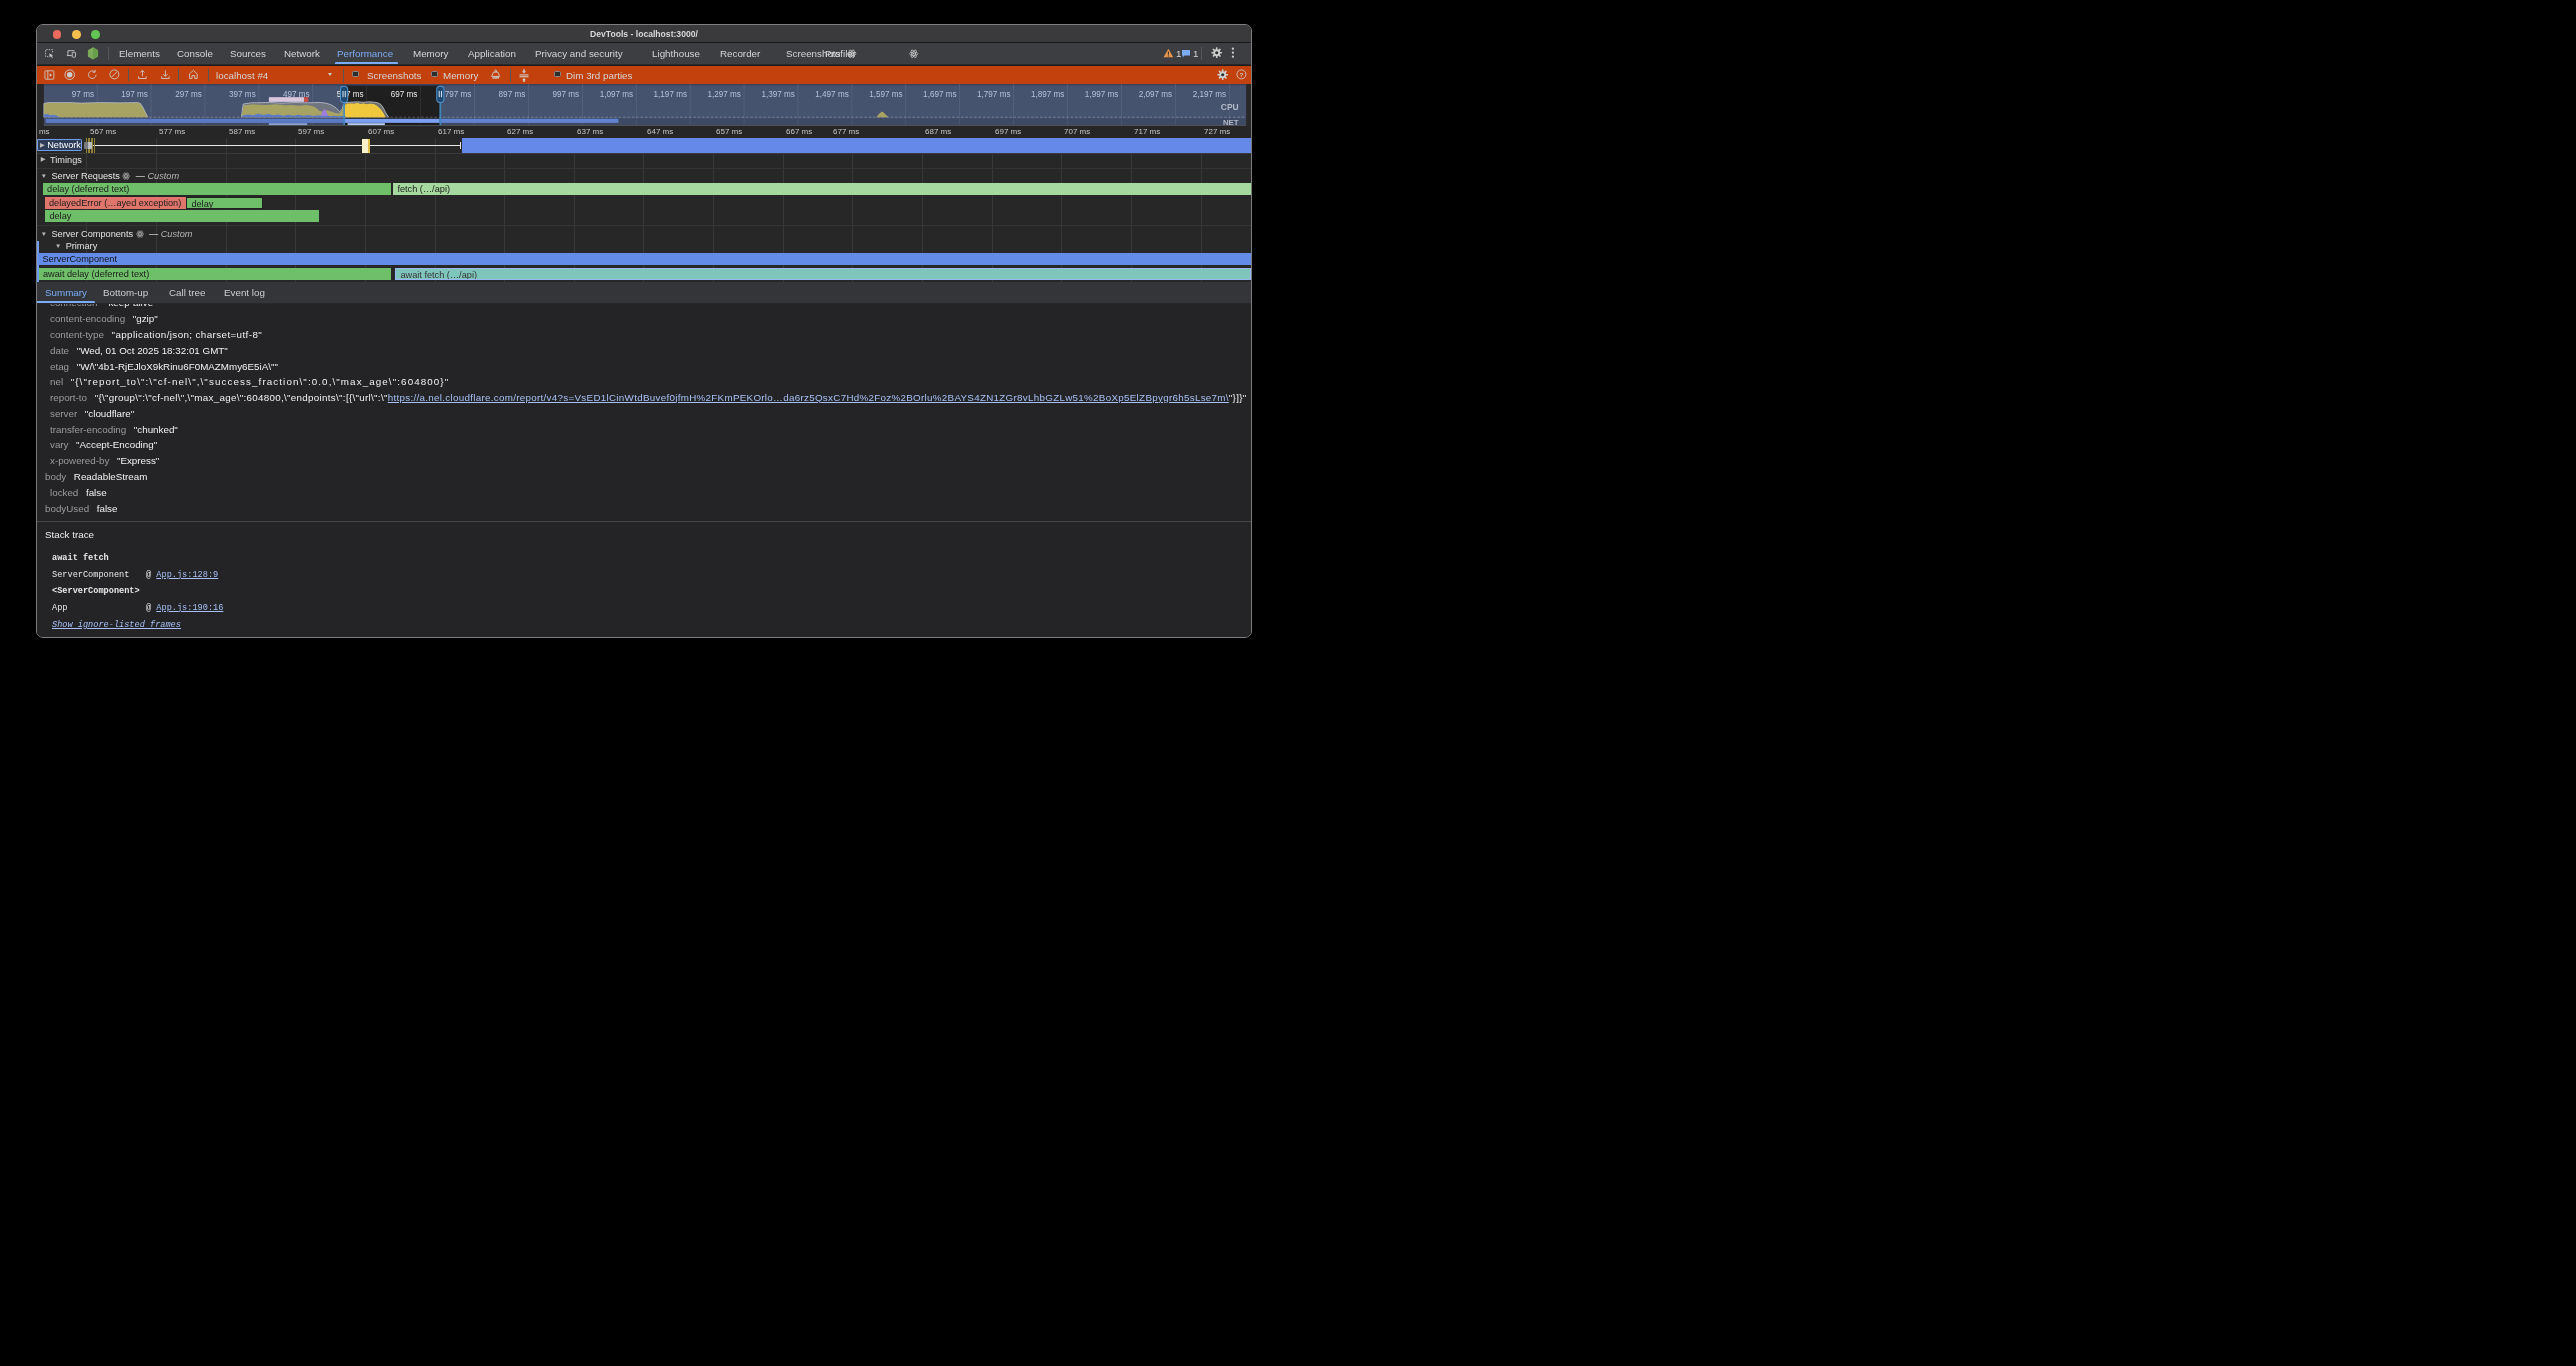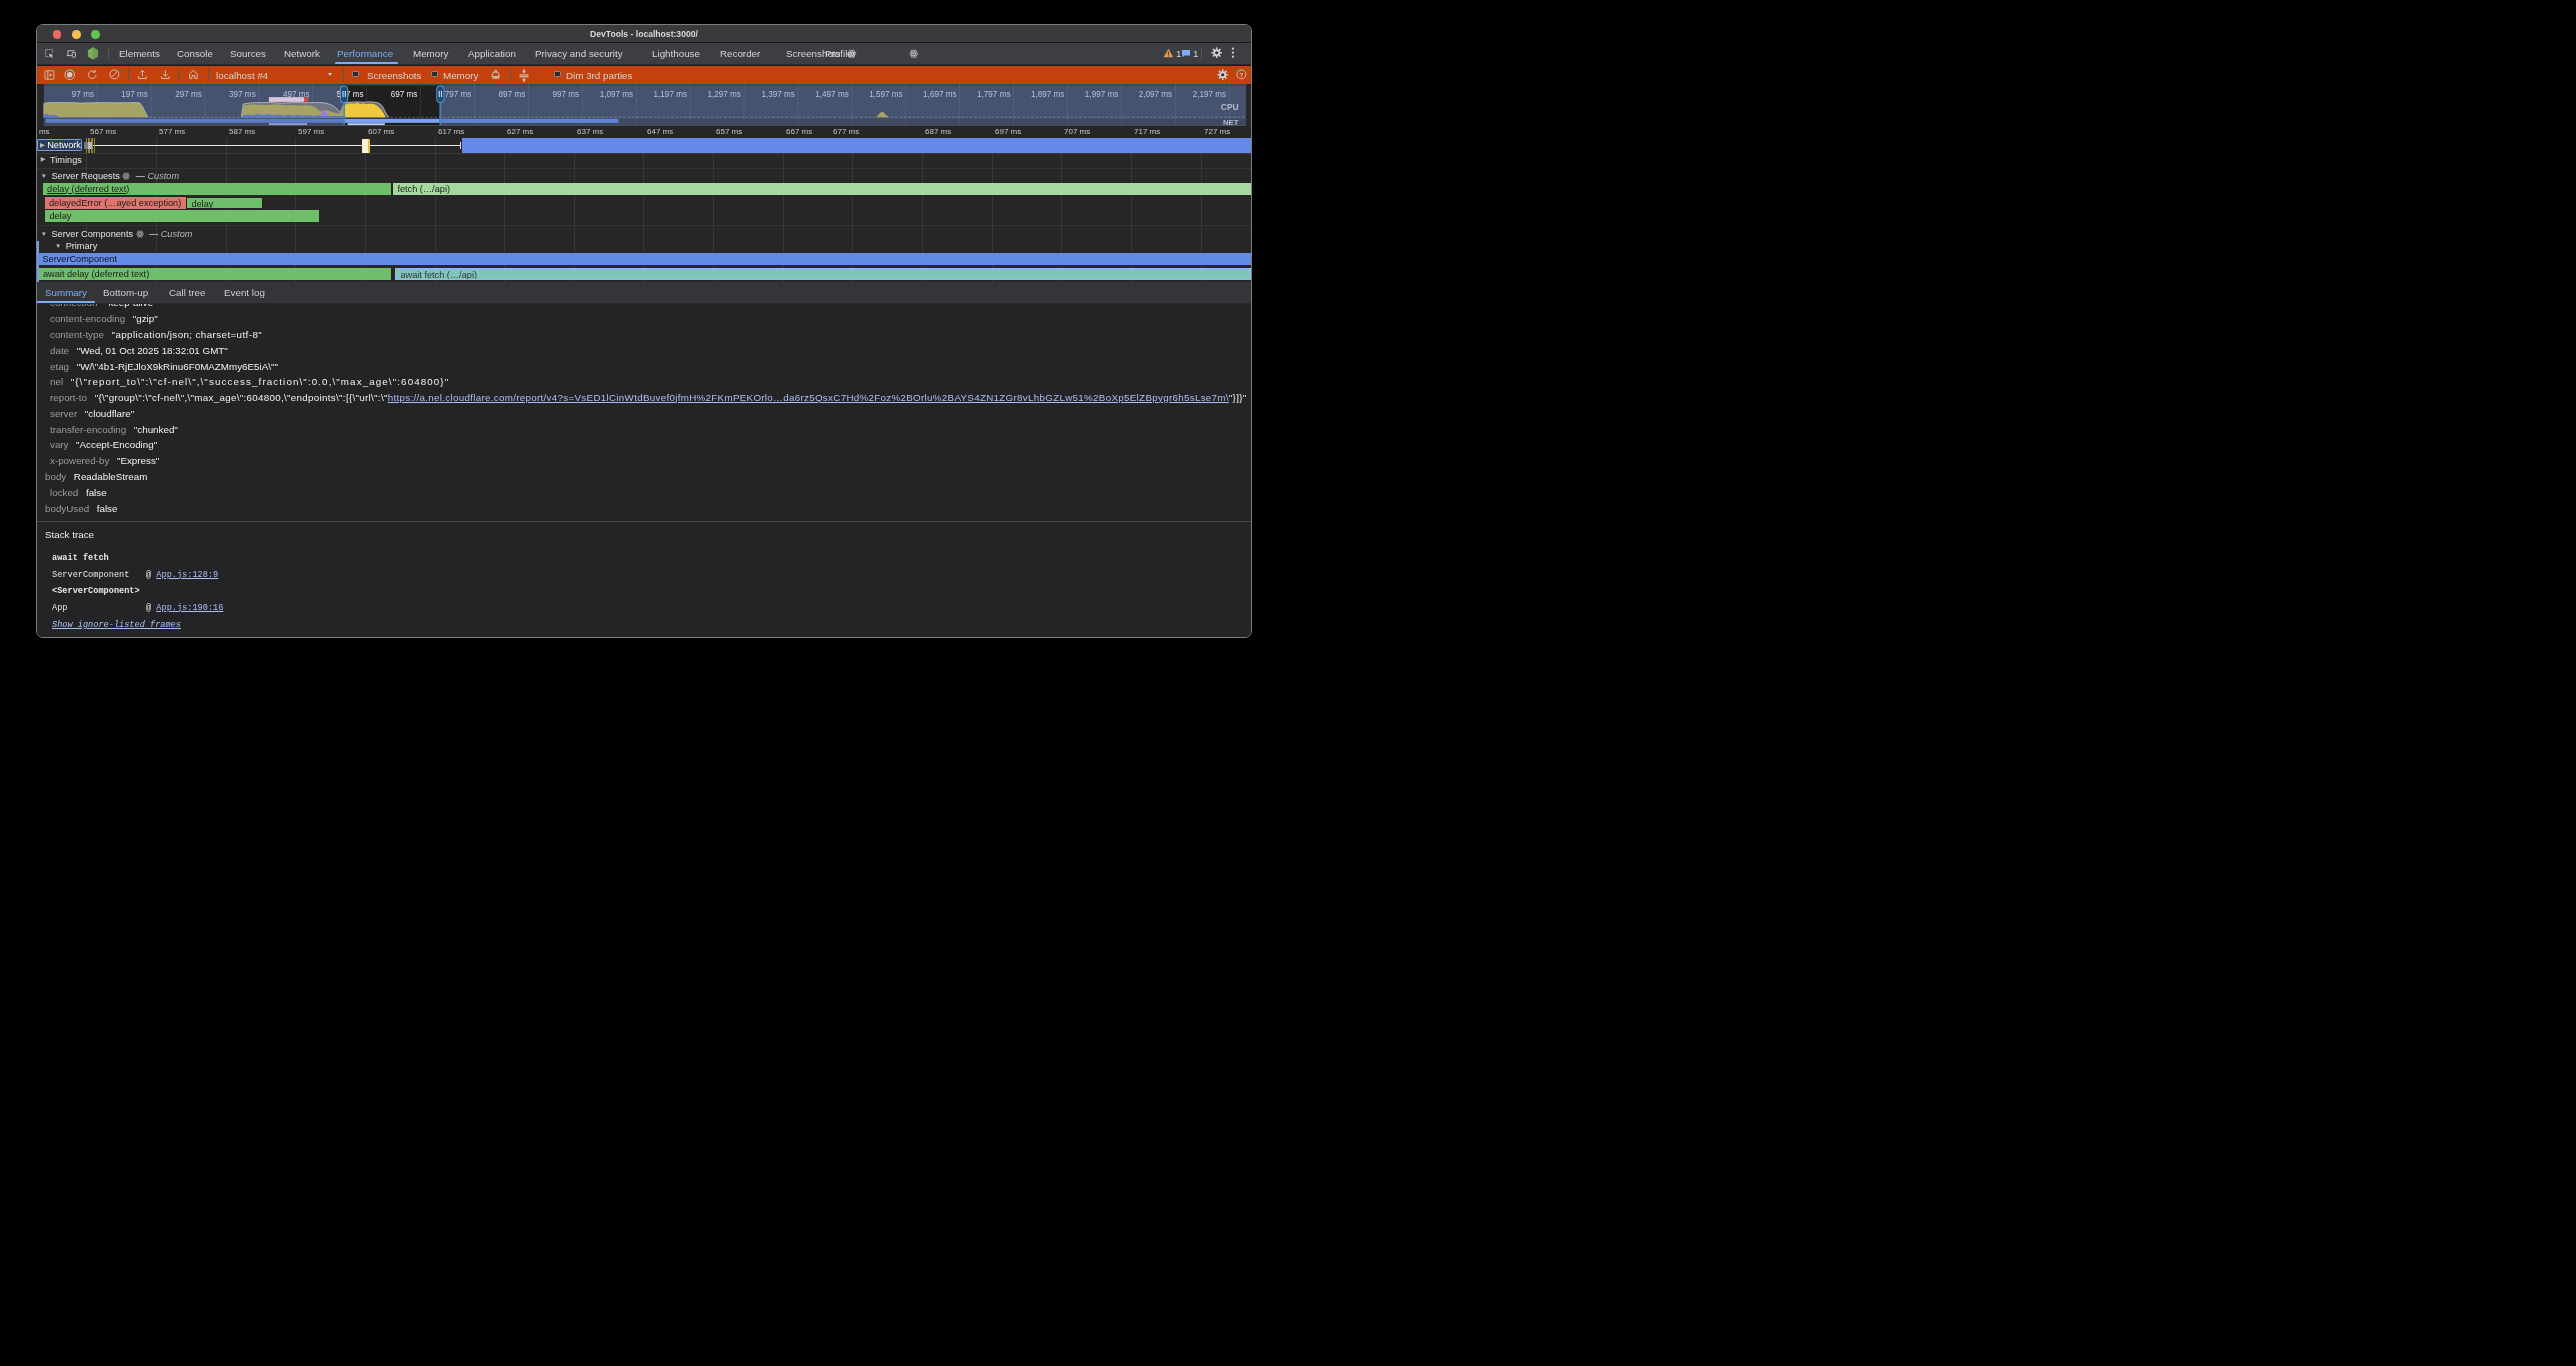--- a/index.html
+++ b/index.html
@@ -360,21 +360,21 @@
       <div class="abs" style="left:0; top:87px; width:1216px; height:0.6px; background:#343434;"></div>
       <div class="trklabel" style="left:3.8px; top:17px;"><span class="tri">▶</span>Timings</div>
       <div class="hdr" style="left:3.8px; top:32px;"><span class="tri">▼</span>Server Requests <span class="react"><span style="display:inline-block; vertical-align:-1.3px;"><svg width="8.2" height="8.2" opacity="0.85" viewBox="0 0 20 20">
               <g fill="none" stroke="#cfcfcf" stroke-width="1.4">
                 <ellipse cx="10" cy="10" rx="9" ry="3.6"></ellipse>
                 <ellipse cx="10" cy="10" rx="9" ry="3.6" transform="rotate(60 10 10)"></ellipse>
                 <ellipse cx="10" cy="10" rx="9" ry="3.6" transform="rotate(120 10 10)"></ellipse>
               </g>
               <circle cx="10" cy="10" r="1.7" fill="#cfcfcf"></circle>
             </svg></span></span>&nbsp; — <span class="custom">Custom</span></div>
-      <div class="bar" style="left:5.7px; top:45px; width:348px; background:#6fbe69;text-decoration:underline;">delay (deferred text)</div>
+      <div class="bar" style="left:5.7px; top:45px; width:348px; background:#6fbe69;">delay (deferred text)</div>
       <div class="bar" style="left:356px; top:45px; width:858px; background:#a5d99f;">fetch (…/api)</div>
       <div class="bar" style="left:7.6px; top:59px; width:141px; background:#e0756b;">delayedError (…ayed exception)</div>
       <div class="bar" style="left:149px; top:59px; width:77px; background:#6fbe69; border:0.6px solid #222;">delay</div>
       <div class="bar" style="left:8px; top:72px; width:274px; background:#6fbe69;">delay</div>
       <div class="hdr" style="left:3.8px; top:90px;"><span class="tri">▼</span>Server Components <span class="react"><span style="display:inline-block; vertical-align:-1.3px;"><svg width="8.2" height="8.2" opacity="0.85" viewBox="0 0 20 20">
               <g fill="none" stroke="#cfcfcf" stroke-width="1.4">
                 <ellipse cx="10" cy="10" rx="9" ry="3.6"></ellipse>
                 <ellipse cx="10" cy="10" rx="9" ry="3.6" transform="rotate(60 10 10)"></ellipse>
                 <ellipse cx="10" cy="10" rx="9" ry="3.6" transform="rotate(120 10 10)"></ellipse>
               </g>

